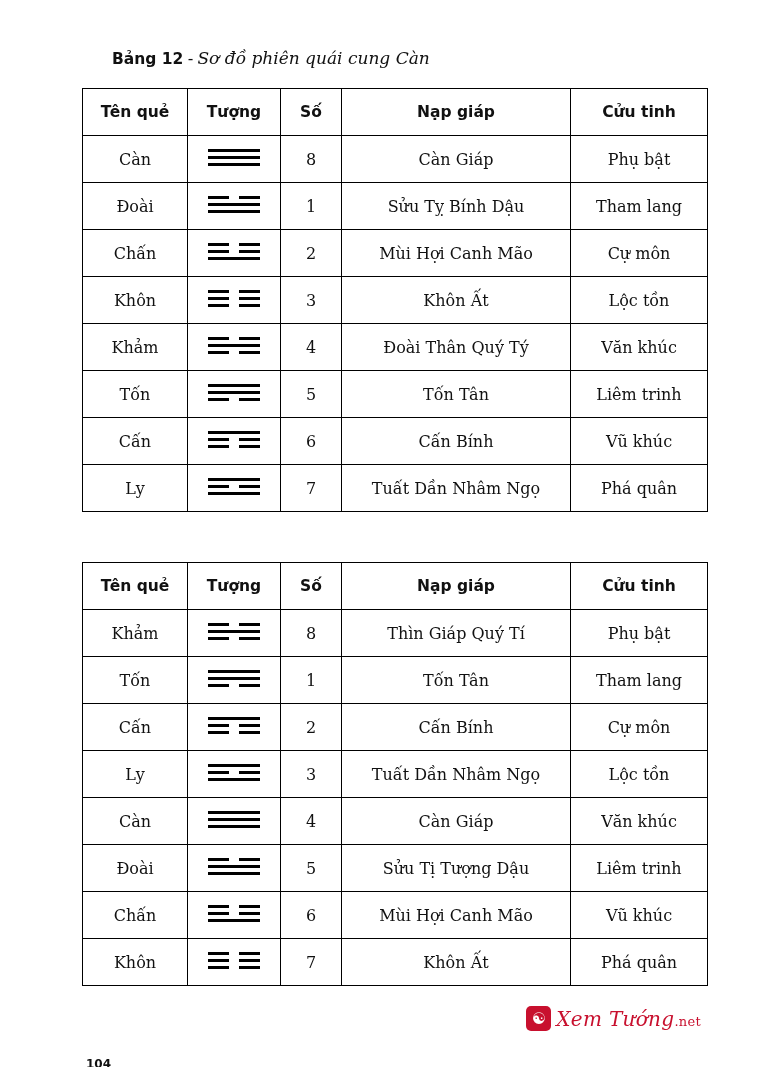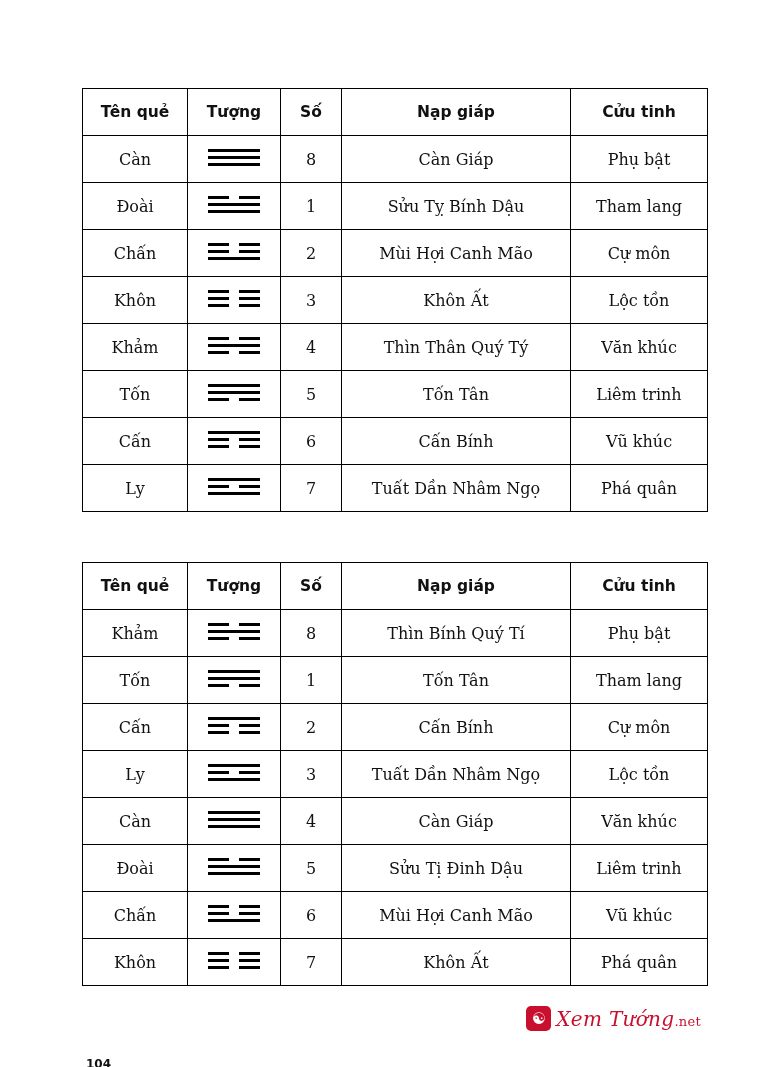--- a/index.html
+++ b/index.html
@@ -132,20 +132,25 @@
     font-size: 20px;
     letter-spacing: .3px;
   }
   .wm-text .net { font-size: 13px; font-style: normal; }
 </style>
 </head>
 <body>
 
 <div class="page">
 
+  <div class="caption" style="top:48px;">
+    <span class="label">Bảng 12</span>
+    <span class="dash">-</span>
+    <span class="title">Sơ đồ phiên quái cung Càn</span>
+  </div>
 
   <table class="grid" id="table-1" style="left:82px; top:88px;">
     <thead>
       <tr>
         <th class="c-name">Tên quẻ</th>
         <th class="c-sym">Tượng</th>
         <th class="c-num">Số</th>
         <th class="c-nap">Nạp giáp</th>
         <th class="c-cuu">Cửu tinh</th>
       </tr>
@@ -176,21 +181,21 @@
           <td class="c-name">Khôn</td>
           <td class="c-sym"><div class="trigram"><div class="tline broken"></div><div class="tline broken"></div><div class="tline broken"></div></div></td>
           <td class="c-num">3</td>
           <td class="c-nap">Khôn Ất</td>
           <td class="c-cuu">Lộc tồn</td>
         </tr>
         <tr>
           <td class="c-name">Khảm</td>
           <td class="c-sym"><div class="trigram"><div class="tline broken"></div><div class="tline solid"></div><div class="tline broken"></div></div></td>
           <td class="c-num">4</td>
-          <td class="c-nap">Thìn Thân Quý Tý</td>
+          <td class="c-nap">Đoài Thân Quý Tý</td>
           <td class="c-cuu">Văn khúc</td>
         </tr>
         <tr>
           <td class="c-name">Tốn</td>
           <td class="c-sym"><div class="trigram"><div class="tline solid"></div><div class="tline solid"></div><div class="tline broken"></div></div></td>
           <td class="c-num">5</td>
           <td class="c-nap">Tốn Tân</td>
           <td class="c-cuu">Liêm trinh</td>
         </tr>
         <tr>
@@ -219,21 +224,21 @@
         <th class="c-num">Số</th>
         <th class="c-nap">Nạp giáp</th>
         <th class="c-cuu">Cửu tinh</th>
       </tr>
     </thead>
     <tbody>
         <tr>
           <td class="c-name">Khảm</td>
           <td class="c-sym"><div class="trigram"><div class="tline broken"></div><div class="tline solid"></div><div class="tline broken"></div></div></td>
           <td class="c-num">8</td>
-          <td class="c-nap">Thìn Bính Quý Tí</td>
+          <td class="c-nap">Thìn Giáp Quý Tí</td>
           <td class="c-cuu">Phụ bật</td>
         </tr>
         <tr>
           <td class="c-name">Tốn</td>
           <td class="c-sym"><div class="trigram"><div class="tline solid"></div><div class="tline solid"></div><div class="tline broken"></div></div></td>
           <td class="c-num">1</td>
           <td class="c-nap">Tốn Tân</td>
           <td class="c-cuu">Tham lang</td>
         </tr>
         <tr>
@@ -254,21 +259,21 @@
           <td class="c-name">Càn</td>
           <td class="c-sym"><div class="trigram"><div class="tline solid"></div><div class="tline solid"></div><div class="tline solid"></div></div></td>
           <td class="c-num">4</td>
           <td class="c-nap">Càn Giáp</td>
           <td class="c-cuu">Văn khúc</td>
         </tr>
         <tr>
           <td class="c-name">Đoài</td>
           <td class="c-sym"><div class="trigram"><div class="tline broken"></div><div class="tline solid"></div><div class="tline solid"></div></div></td>
           <td class="c-num">5</td>
-          <td class="c-nap">Sửu Tị Đinh Dậu</td>
+          <td class="c-nap">Sửu Tị Tượng Dậu</td>
           <td class="c-cuu">Liêm trinh</td>
         </tr>
         <tr>
           <td class="c-name">Chấn</td>
           <td class="c-sym"><div class="trigram"><div class="tline broken"></div><div class="tline broken"></div><div class="tline solid"></div></div></td>
           <td class="c-num">6</td>
           <td class="c-nap">Mùi Hợi Canh Mão</td>
           <td class="c-cuu">Vũ khúc</td>
         </tr>
         <tr>

